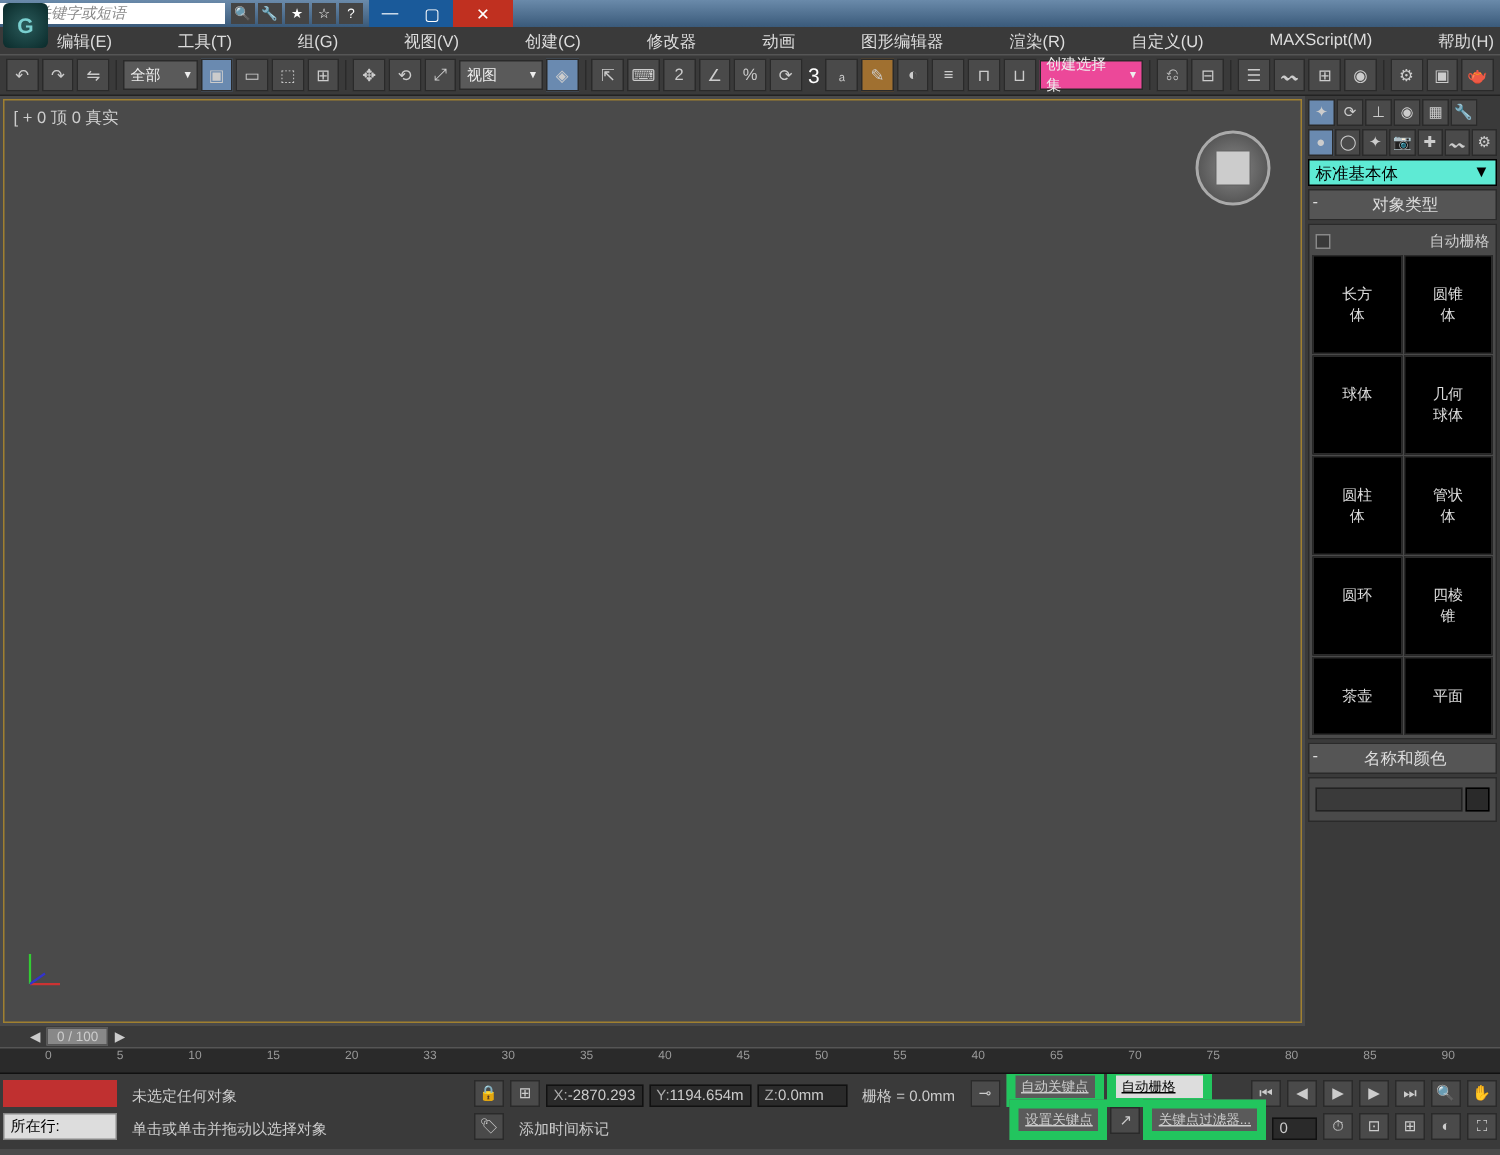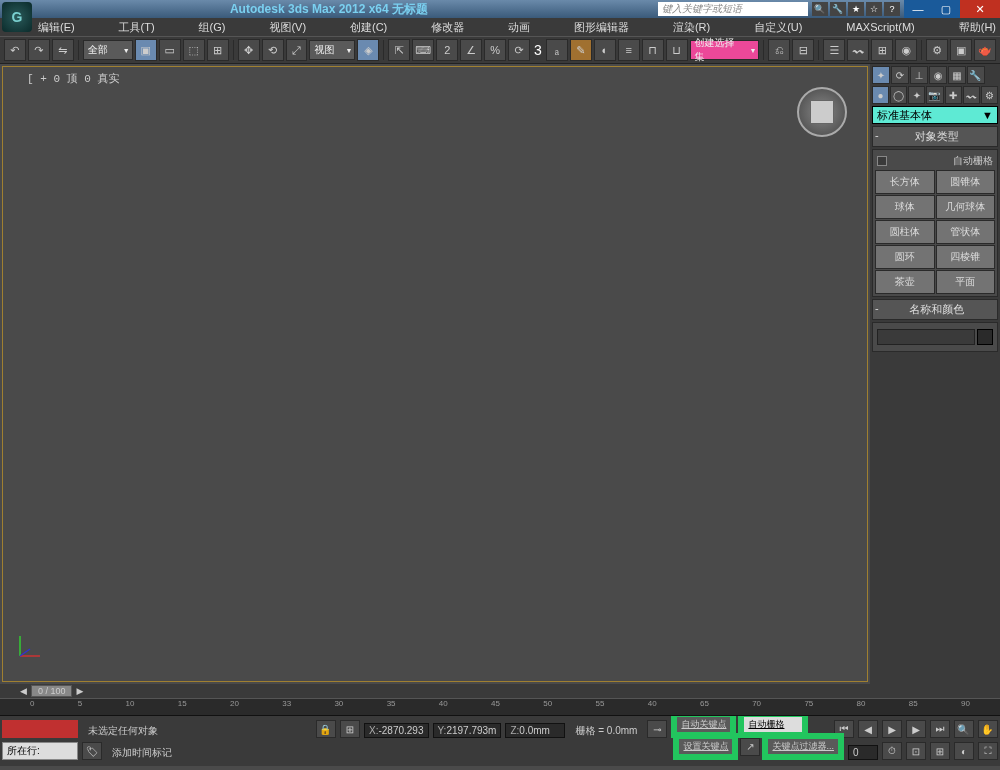--- a/index.html
+++ b/index.html
@@ -18,34 +18,34 @@
 .menubar span { color: #ddd; font-size: 11px; padding: 0 4px; cursor: pointer; }
 .appicon { position: absolute; left: 2px; top: 2px; width: 30px; height: 30px; background: radial-gradient(#2a5a5a,#0a2a2a); border-radius: 4px; display: flex; align-items: center; justify-content: center; color: #7ad0d0; font-size: 14px; font-weight: bold; }
 .toolbar { height: 28px; background: #3a3a3a; border-top: 1px solid #555; border-bottom: 1px solid #222; display: flex; align-items: center; padding: 0 4px; gap: 2px; }
 .tbtn { width: 22px; height: 22px; background: #4a4a4a; border: 1px solid #2a2a2a; display: flex; align-items: center; justify-content: center; color: #ccc; font-size: 11px; cursor: pointer; }
 .tbtn.active { background: #6a8ab0; }
 .tbtn.yellow { background: #a07030; }
 .tdropdown { height: 20px; background: #5a5a5a; border: 1px solid #2a2a2a; color: #eee; font-size: 10px; padding: 0 14px 0 4px; display: flex; align-items: center; position: relative; }
 .tdropdown::after { content: "▼"; position: absolute; right: 2px; font-size: 7px; }
 .main { display: flex; height: 620px; }
 .viewport-wrap { flex: 1; background: #4a4a4a; position: relative; border: 1px solid #a08030; margin: 2px; }
-.vp-label { position: absolute; top: 4px; left: 24px; color: #ccc; font-size: 11px; font-family: Liberation Mono, monospace; }
+.vp-label { position: absolute; top: 4px; left: 6px; color: #ccc; font-size: 11px; }
 .viewcube { position: absolute; top: 20px; right: 20px; width: 50px; height: 50px; border-radius: 50%; background: radial-gradient(#888,#444); border: 2px solid #aaa; display: flex; align-items: center; justify-content: center; }
 .viewcube .cube { width: 24px; height: 24px; background: #ccc; border: 1px solid #666; }
 .axis { position: absolute; bottom: 20px; left: 12px; width: 30px; height: 30px; }
 .cmdpanel { width: 130px; background: #3a3a3a; display: flex; flex-direction: column; padding: 2px; gap: 2px; }
 .cmdtabs { display: flex; gap: 1px; }
 .cmdtabs span { width: 18px; height: 18px; background: #4a4a4a; border: 1px solid #2a2a2a; display: flex; align-items: center; justify-content: center; font-size: 10px; cursor: pointer; }
 .cmdtabs span.active { background: #6a8ab0; }
 .panel-dd { height: 18px; background: #5eead4; color: #000; font-size: 11px; padding: 0 4px; display: flex; align-items: center; justify-content: space-between; border: 1px solid #000; }
 .rollout-header { background: #555; color: #ddd; text-align: center; font-size: 11px; padding: 2px; border: 1px solid #2a2a2a; }
 .rollout-body { background: #4a4a4a; border: 1px solid #2a2a2a; padding: 2px; }
 .checkbox-row { display: flex; align-items: center; justify-content: space-between; gap: 4px; font-size: 10px; padding: 2px; }
 .btn-grid { display: grid; grid-template-columns: 1fr 1fr; gap: 1px; }
-.primbtn { background: #737373; border: 1px solid #2a2a2a; color: #ddd; font-size: 10px; padding: 4px; text-align: center; cursor: pointer; }
+.primbtn { background: #000000; border: 1px solid #2a2a2a; color: #ddd; font-size: 10px; padding: 18px; text-align: center; cursor: pointer; }
 .name-color { display: flex; gap: 2px; padding: 4px 2px; }
 .name-input { flex: 1; height: 16px; background: #3a3a3a; border: 1px solid #222; }
 .color-swatch { width: 16px; height: 16px; background: #2a2a2a; border: 1px solid #000; }
 .bottom { height: 82px; background: #3a3a3a; display: flex; flex-direction: column; }
 .timeslider { height: 14px; background: #3a3a3a; display: flex; align-items: center; padding: 0 20px; font-size: 9px; color: #ccc; gap: 4px; }
 .timeslider .thumb { background: #888; padding: 0 6px; border: 1px solid #555; }
 .timeruler { height: 18px; background: #2a2a2a; border-top: 1px solid #555; border-bottom: 1px solid #111; position: relative; }
 .timeruler .ticks { display: flex; justify-content: space-between; padding: 0 30px; font-size: 8px; color: #999; }
 .statusrow { height: 22px; display: flex; align-items: flex-end; gap: 4px; padding: 0 2px; font-size: 10px; }
 .coord { background: #2a2a2a; padding: 1px 4px; min-width: 60px; border: 1px solid #111; }
@@ -54,21 +54,20 @@
 .prompt { flex: 0 0 auto; padding: 0 6px; }
 .animrow { display: flex; align-items: center; gap: 2px; }
 .animbtn { background: #5a5a5a; border: 6px solid #22c55e; padding: 1px 4px; font-size: 9px; cursor: pointer; text-decoration: underline; }
 .sep { width: 1px; height: 20px; background: #2a2a2a; margin: 0 2px; }
 svg { display: block; }
 </style>
 </head>
 <body>
 
 <div class="titlebar">
-  <div class="title">Autodesk 3ds Max  2012 x64      无标题</div>
   <div class="search">键入关键字或短语</div>
   <div class="sysicons">
     <span>🔍</span>
     <span>🔧</span>
     <span>★</span>
     <span>☆</span>
     <span>?</span>
   </div>
   <div class="winbtns">
     <span class="min">—</span>
@@ -101,21 +100,21 @@
   <div class="sep"></div>
   <div class="tdropdown" style="width:50px">全部</div>
   <div class="tbtn active">▣</div>
   <div class="tbtn">▭</div>
   <div class="tbtn">⬚</div>
   <div class="tbtn">⊞</div>
   <div class="sep"></div>
   <div class="tbtn">✥</div>
   <div class="tbtn">⟲</div>
   <div class="tbtn">⤢</div>
-  <div class="tdropdown" style="width:46px">视图</div>
+  <div class="tdropdown" style="width:56px">视图</div>
   <div class="tbtn active">◈</div>
   <div class="sep"></div>
   <div class="tbtn">⇱</div>
   <div class="tbtn">⌨</div>
   <div class="tbtn">2</div>
   <div class="tbtn">∠</div>
   <div class="tbtn">%</div>
   <div class="tbtn">⟳</div>
   <div style="color:#fff;font-size:14px;padding:0 2px">3</div>
   <div class="tbtn">ₐ</div>
@@ -234,40 +233,41 @@
         <span>90</span>
     </div>
   </div>
 
   <div class="statusrow">
     <div style="width:76px;height:18px;background:#c03030"></div>
     <div class="prompt" style="width:230px">未选定任何对象</div>
     <div class="statusbtn">🔒</div>
     <div class="statusbtn">⊞</div>
     <div class="coord"><span class="lbl">X:</span><span>-2870.293</span></div>
-    <div class="coord"><span class="lbl">Y:</span><span>2197.793m</span></div>
+    <div class="coord"><span class="lbl">Y:</span><span>1194.654m</span></div>
     <div class="coord"><span class="lbl">Z:</span><span>0.0mm</span></div>
     <div class="prompt">栅格 = 0.0mm</div>
     <div class="statusbtn">⊸</div>
     <div class="animrow">
       <div class="animbtn">自动关键点</div>
       <div class="animbtn" style="background:#ddd;color:#000;width:70px">自动栅格</div>
     </div>
     <div style="flex:1"></div>
     <div class="statusbtn">⏮</div>
     <div class="statusbtn">◀</div>
     <div class="statusbtn">▶</div>
     <div class="statusbtn">▶</div>
     <div class="statusbtn">⏭</div>
     <div class="statusbtn">🔍</div>
     <div class="statusbtn">✋</div>
   </div>
 
   <div class="statusrow">
     <div style="width:76px;background:#ddd;color:#000;padding:1px 4px;border:1px solid #888">所在行:</div>
+    <div class="prompt" style="width:230px">单击或单击并拖动以选择对象</div>
     <div class="statusbtn">🏷</div>
     <div class="prompt">添加时间标记</div>
     <div style="flex:1"></div>
     <div class="animrow">
       <div class="animbtn">设置关键点</div>
       <div class="statusbtn">↗</div>
       <div class="animbtn">关键点过滤器...</div>
     </div>
     <div class="coord" style="min-width:30px">0</div>
     <div class="statusbtn">⏱</div>

